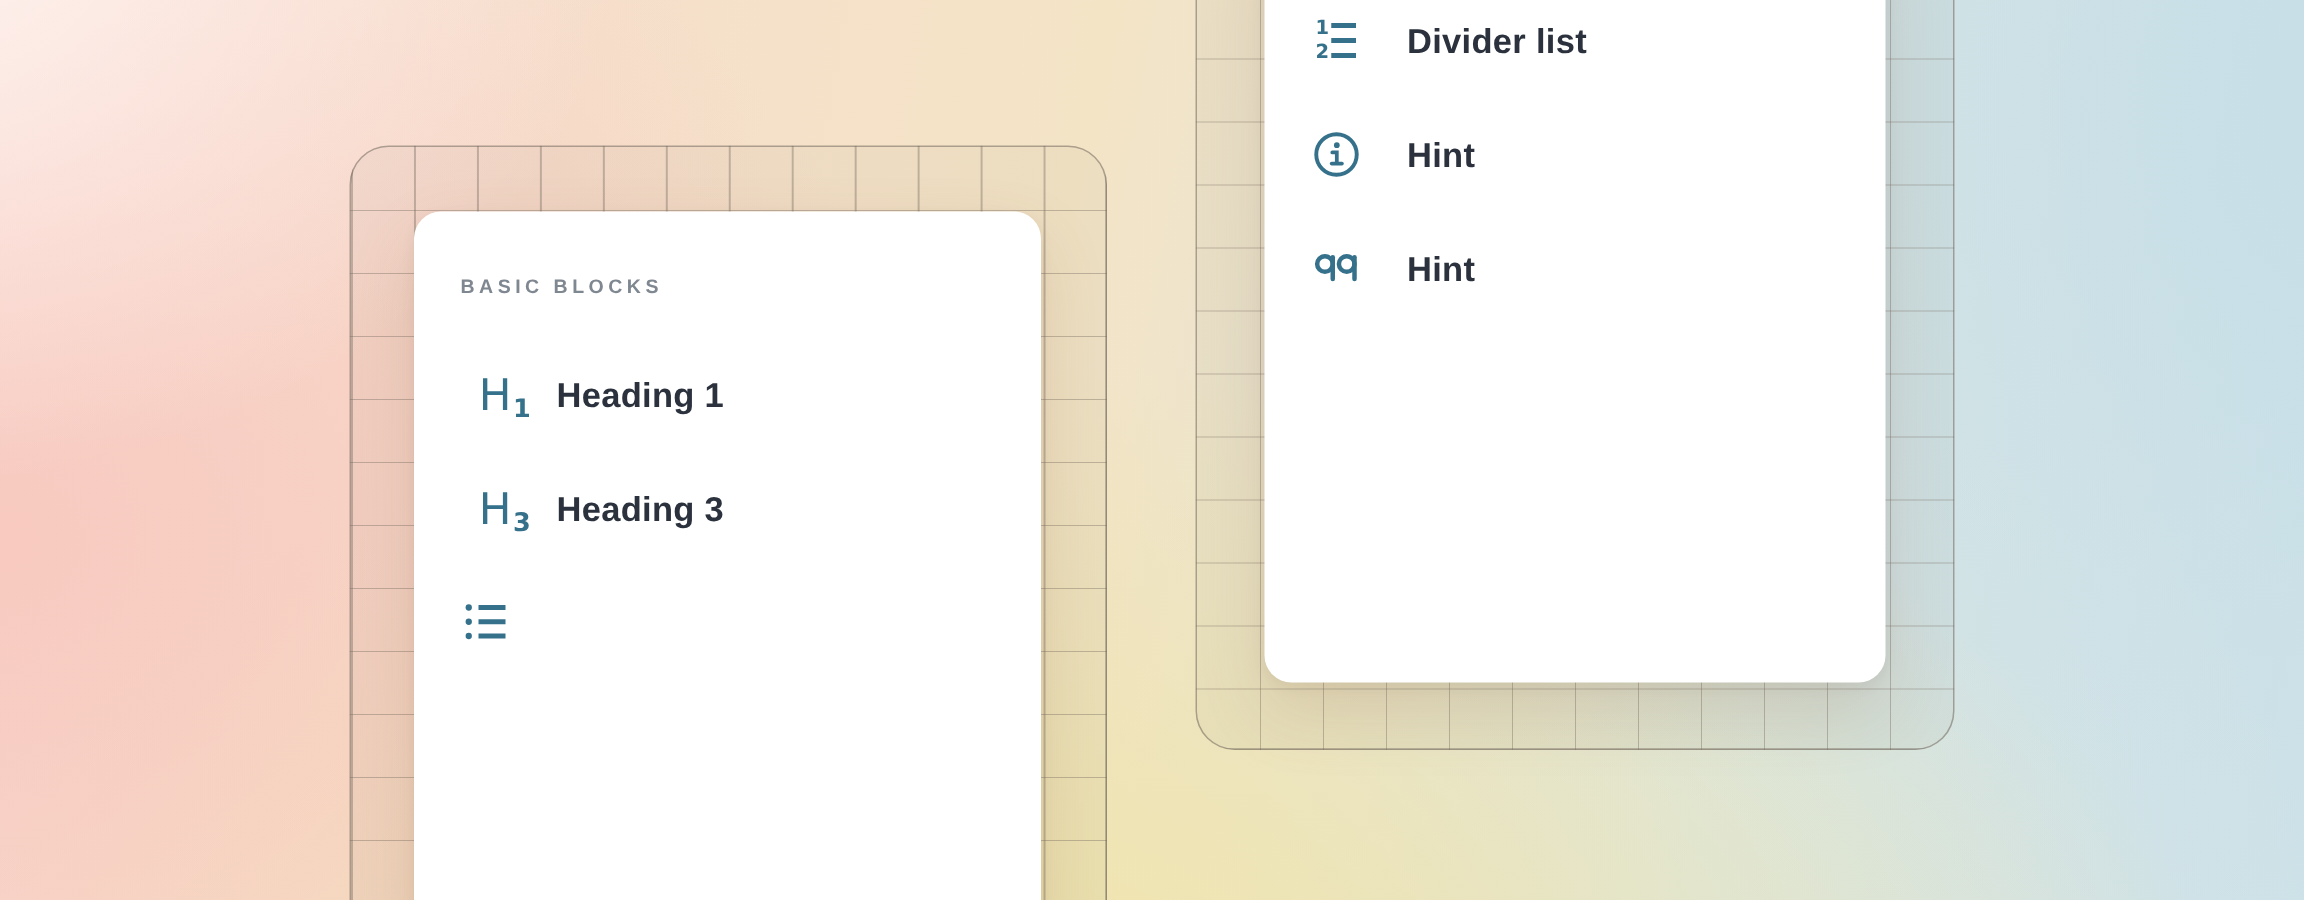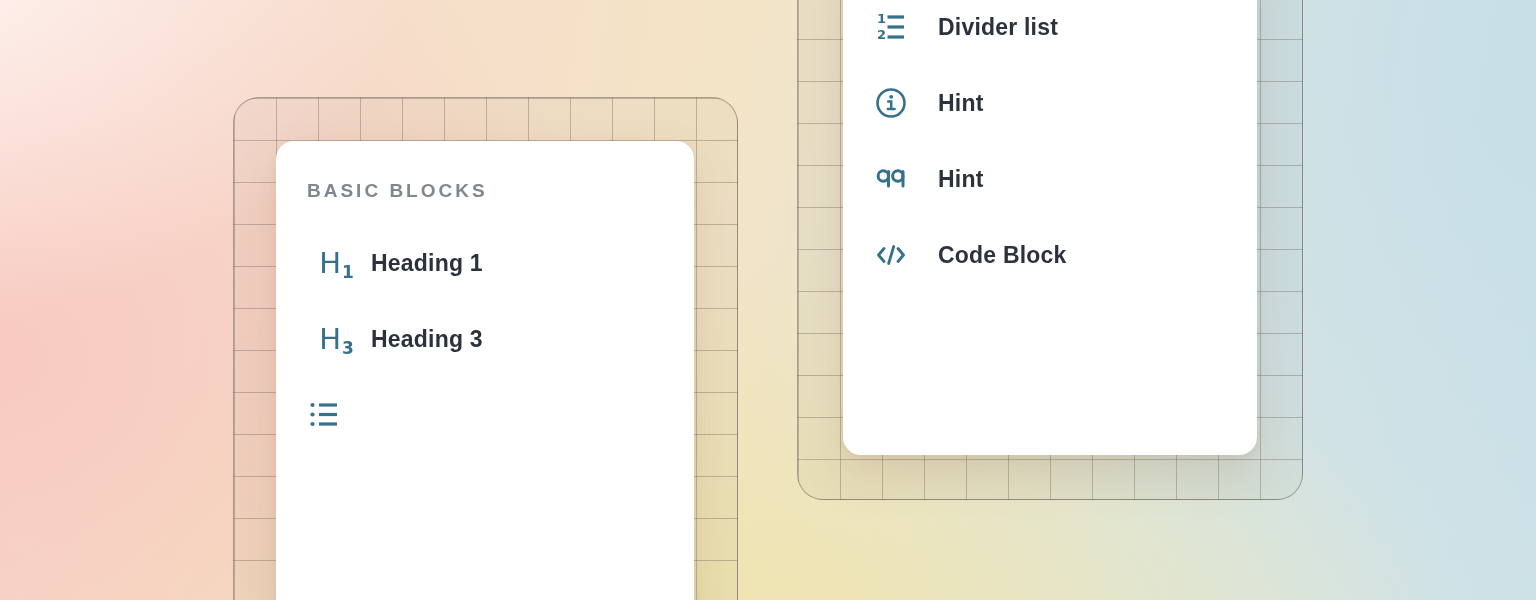--- a/index.html
+++ b/index.html
@@ -40,21 +40,21 @@
   .menu-card{
     position:absolute;
     background:var(--card-bg);
     border-radius:18px;
     box-shadow:0 20px 45px rgba(140,95,70,0.16), 0 3px 10px rgba(0,0,0,0.05);
   }
   .menu-card-left{left:276px;top:141px;width:418px;height:520px;padding:38px 0 0 31px;}
   .menu-card-right{left:843px;top:-60px;width:414px;height:515px;padding:49px 0 0 31px;}
 
   .menu-header{
-    font-size:19px;
+    font-size:13px;
     font-weight:700;
     letter-spacing:3px;
     color:var(--header-gray);
     height:24px;
     line-height:24px;
     margin-bottom:22px;
   }
   .menu-item{
     display:flex;
     align-items:center;
@@ -181,25 +181,13 @@
           <circle cx="8.3" cy="13" r="5.2"></circle>
           <line x1="13.5" y1="8.5" x2="13.5" y2="23"></line>
           <circle cx="22.8" cy="13" r="5.2"></circle>
           <line x1="28" y1="8.5" x2="28" y2="23"></line>
         </g>
       </svg>
     </span>
     <span class="item-label">Hint</span>
   </div>
 
-  <div class="menu-item">
-    <span class="icon-box">
-      <svg width="32" height="32" viewBox="0 0 32 32">
-        <g class="stroke" stroke-width="2.8" stroke-linecap="round" stroke-linejoin="round">
-          <path d="M9,9.5 L3.5,16 L9,22.5"></path>
-          <path d="M23,9.5 L28.5,16 L23,22.5"></path>
-          <line x1="13.7" y1="24.5" x2="18.7" y2="7.5"></line>
-        </g>
-      </svg>
-    </span>
-    <span class="item-label">Code Block</span>
-  </div>
 </div>
 
 </body></html>

